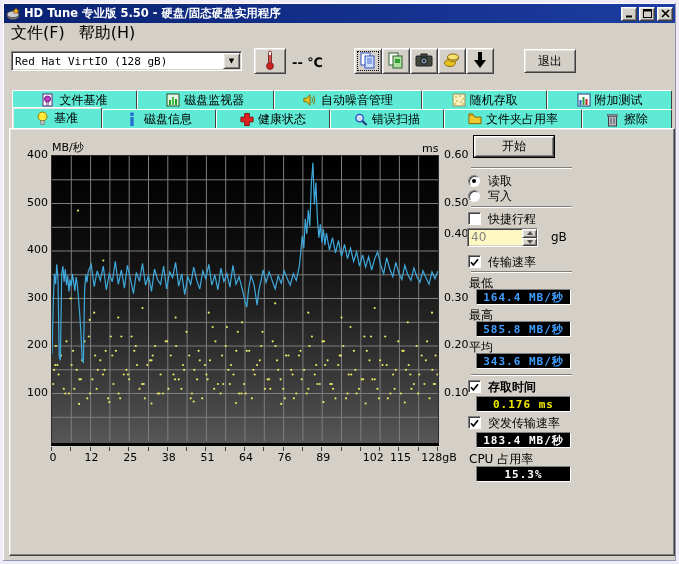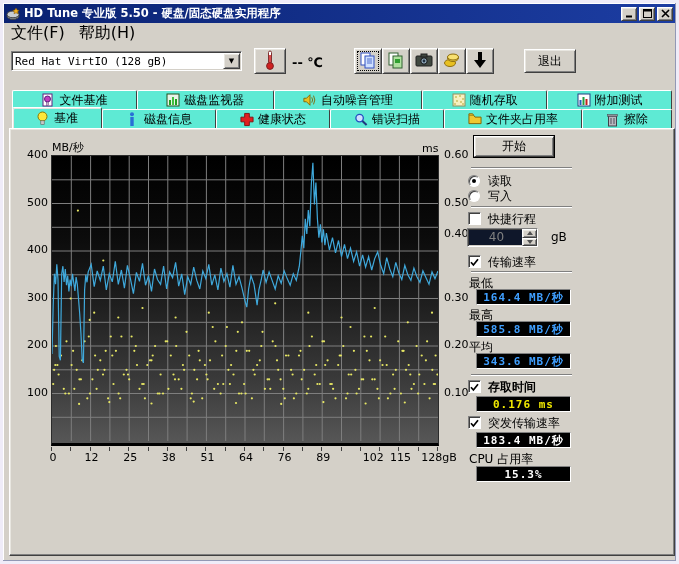--- a/index.html
+++ b/index.html
@@ -54,21 +54,21 @@
   .radio{position:absolute;width:12px;height:12px;border-radius:50%;background:#fff;
     border:1px solid;border-color:#808080 #fff #fff #808080;box-shadow:inset 1px 1px 0 #404040;}
   .radio.sel::after{content:"";position:absolute;left:3px;top:3px;width:4px;height:4px;border-radius:50%;background:#000;}
   .checkbox{position:absolute;width:13px;height:13px;background:#fff;display:flex;align-items:center;justify-content:center;
     border:1px solid;border-color:#808080 #fff #fff #808080;box-shadow:inset 1px 1px 0 #404040;}
   .lcd{position:absolute;left:466px;width:95px;height:16px;background:#000;
     border:1px solid;border-color:#808080 #ffffff #ffffff #808080;
     font-family:"DejaVu Sans Mono",monospace;font-size:11px;font-weight:bold;
     display:flex;align-items:center;justify-content:center;letter-spacing:1px;white-space:nowrap;}
   .lcd.blue{color:#3f9fff;} .lcd.yellow{color:#f0e800;} .lcd.white{color:#ffffff;}
-  #spinner{position:absolute;left:457px;top:99px;width:71px;height:19px;background:#0f172a;display:flex;text-align:center;}
+  #spinner{position:absolute;left:457px;top:99px;width:71px;height:19px;background:#fef9c3;display:flex;}
   #spinner .num{flex:1;font-size:12px;color:#808080;padding:1px 0 0 3px;}
   .spin-col{width:15px;display:flex;flex-direction:column;margin:0;}
   .spin-btn{flex:1;display:flex;align-items:center;justify-content:center;padding:0;}
   .tri-up{width:0;height:0;border-left:3px solid transparent;border-right:3px solid transparent;border-bottom:4px solid #505050;}
   .tri-dn{width:0;height:0;border-left:3px solid transparent;border-right:3px solid transparent;border-top:4px solid #505050;}
 </style>
 </head>
 <body>
 
 <div id="window">

